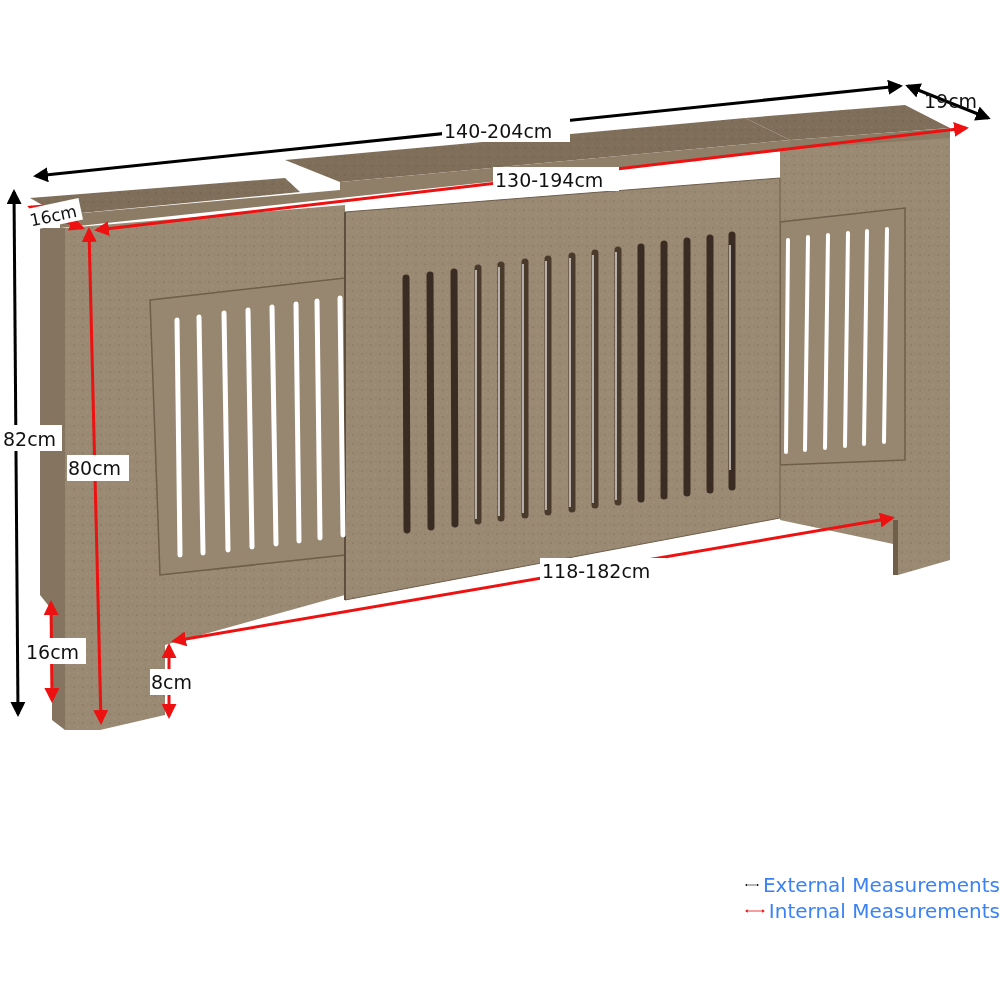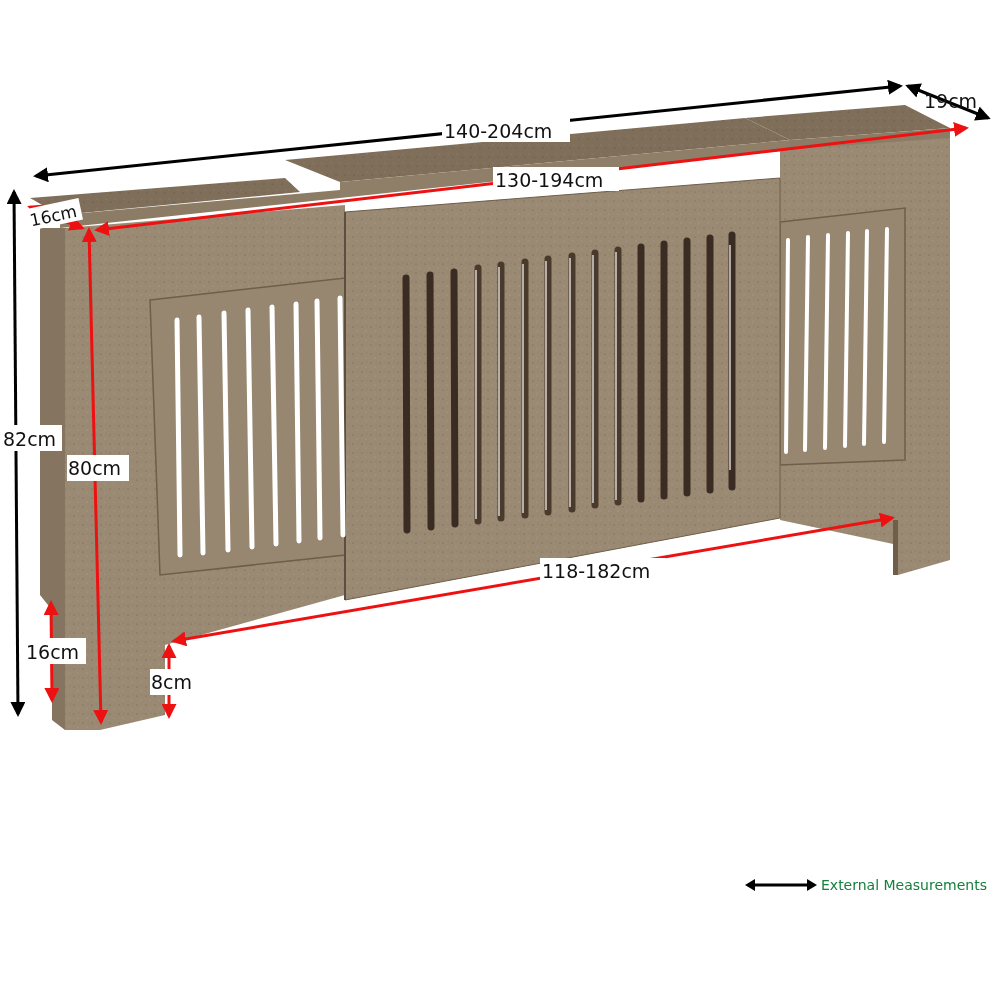--- a/index.html
+++ b/index.html
@@ -3,21 +3,21 @@
 <meta charset="utf-8">
 <style>
   html, body { margin:0; padding:0; background:#ffffff; }
   body { width:1000px; height:1000px; position:relative; overflow:hidden; font-family:"DejaVu Sans", sans-serif; }
   #diagram { position:absolute; left:0; top:0; width:1000px; height:1000px; }
   .lbl { font-family:"DejaVu Sans", sans-serif; font-size:19px; fill:#111111; }
   .lbl-bg { fill:#ffffff; }
   .legend { position:absolute; left:745px; top:872px; width:255px; }
   .legend-row { display:flex; align-items:center; height:26px; }
   .legend-arrow { width:72px; height:14px; margin-right:4px; }
-  .legend-text { font-family:"DejaVu Sans", sans-serif; font-size:14px; color:#15803d; white-space:nowrap; }
+  .legend-text { font-family:"DejaVu Sans", sans-serif; font-size:20px; color:#3b82f6; white-space:nowrap; }
 </style>
 </head>
 <body>
 
 <svg id="diagram" viewBox="0 0 1000 1000" xmlns="http://www.w3.org/2000/svg">
   <defs>
     <marker id="ahB" viewBox="0 0 10 10" refX="8" refY="5" markerWidth="5" markerHeight="5" orient="auto-start-reverse">
       <path d="M0,0 L10,5 L0,10 z" fill="#000"></path>
     </marker>
     <marker id="ahR" viewBox="0 0 10 10" refX="8" refY="5" markerWidth="5" markerHeight="5" orient="auto-start-reverse">
@@ -160,13 +160,21 @@
 
 <div class="legend">
   <div class="legend-row">
     <svg class="legend-arrow" viewBox="0 0 72 14">
       <line x1="6" y1="7" x2="66" y2="7" stroke="#000" stroke-width="3"></line>
       <path d="M0,7 L10,1 L10,13 z" fill="#000"></path>
       <path d="M72,7 L62,1 L62,13 z" fill="#000"></path>
     </svg>
     <span class="legend-text">External Measurements</span>
   </div>
+  <div class="legend-row">
+    <svg class="legend-arrow" viewBox="0 0 72 14">
+      <line x1="6" y1="7" x2="66" y2="7" stroke="#ee1111" stroke-width="3"></line>
+      <path d="M0,7 L10,1 L10,13 z" fill="#ee1111"></path>
+      <path d="M72,7 L62,1 L62,13 z" fill="#ee1111"></path>
+    </svg>
+    <span class="legend-text">Internal Measurements</span>
+  </div>
 </div>
 
 </body></html>

